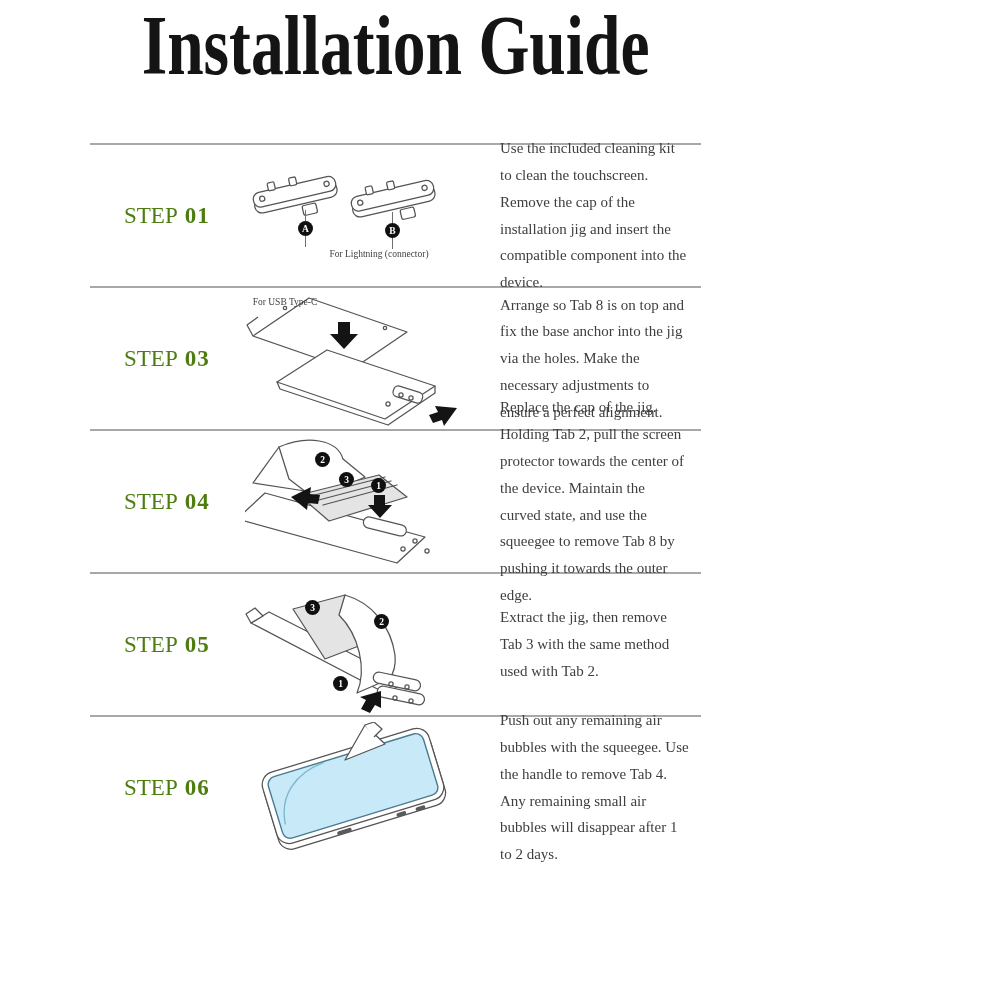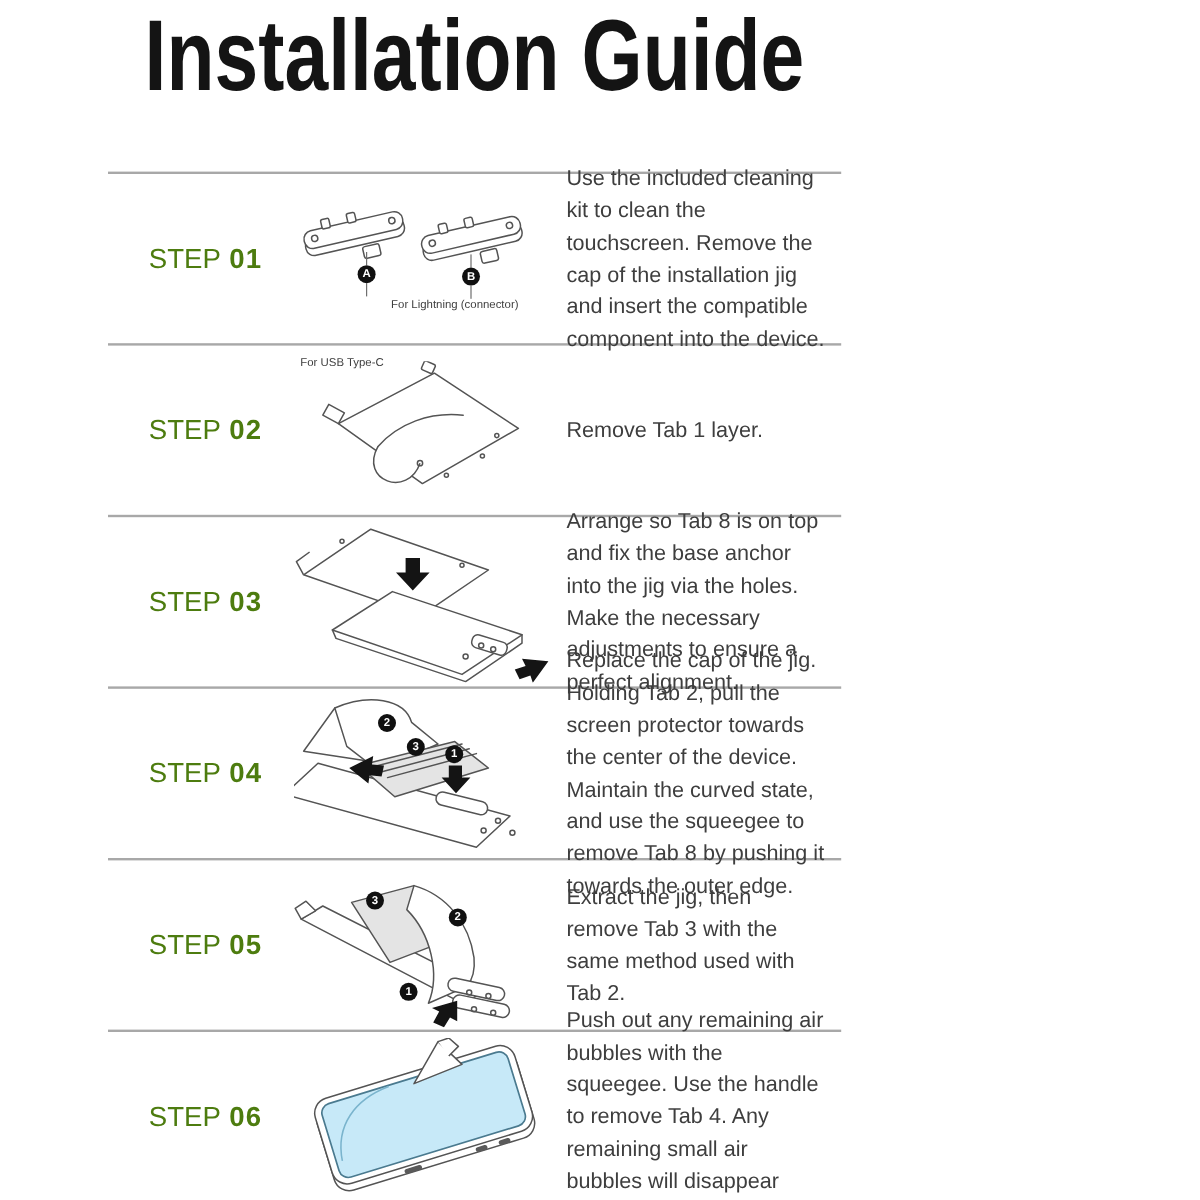--- a/index.html
+++ b/index.html
@@ -1,21 +1,21 @@
 <!DOCTYPE html>
 <html><head>
 <meta charset="utf-8">
 <style>
   html,body{margin:0;padding:0;background:#ffffff;}
   body{
     width:1000px;height:1000px;overflow:hidden;
     font-family:"Liberation Sans", sans-serif;
     color:#3c3c3c;
   }
-  .page{width:791px;height:1000px;}
+  .page{width:791px;height:1000px;font-family:Liberation Serif, serif;}
   .title-wrap{
     height:143px;display:flex;justify-content:center;align-items:flex-start;
   }
   .title{
     font-size:84px;font-weight:800;color:#141414;line-height:1;
     transform:scaleX(0.78);transform-origin:center top;
     margin-top:4px;letter-spacing:0px;white-space:nowrap;
   }
   .guide{margin:0 90px;}
   .step{
@@ -26,21 +26,21 @@
     flex:0 0 148px;box-sizing:border-box;padding-left:34px;
     font-size:23px;color:#4d7c0f;white-space:nowrap;
   }
   .step-label .num{font-weight:800;margin-left:7px;letter-spacing:1px;}
   .step-illu{
     flex:0 0 228px;height:143px;position:relative;
   }
   .step-illu svg{position:absolute;left:7px;}
   .step-desc{
     flex:1;box-sizing:border-box;padding-right:12px;padding-left:6px;
-    font-size:18px;line-height:26.8px;color:#3e3e3e;
+    font-size:15px;line-height:26.8px;color:#3e3e3e;margin-left:28px;
   }
   .mk{
     position:absolute;width:15px;height:15px;border-radius:50%;
     background:#101010;color:#ffffff;font-size:9.5px;font-weight:700;
     display:flex;align-items:center;justify-content:center;z-index:3;
   }
   .vline{position:absolute;width:1px;background:#6f6f6f;z-index:2;}
   .cap{
     position:absolute;font-size:9.5px;color:#3e3e3e;text-align:center;
     white-space:nowrap;z-index:2;
@@ -89,37 +89,20 @@
         <div class="vline" style="left:67px;top:92px;height:11px;"></div>
         <div class="cap" style="left:-12px;top:105px;width:118px;margin-top:48px;">For USB Type-C</div>
         <div class="vline" style="left:154px;top:68px;height:11px;"></div>
         <div class="mk" style="left:147px;top:79px;">B</div>
         <div class="vline" style="left:154px;top:94px;height:11px;"></div>
         <div class="cap" style="left:80px;top:105px;width:122px;text-align:center;">For Lightning (connector)</div>
       </div>
       <div class="step-desc">Use the included cleaning kit to clean the touchscreen. Remove the cap of the installation jig and insert the compatible component into the device.</div>
     </div>
 
-    <div class="step">
-      <div class="step-label"><span>STEP</span><span class="num">02</span></div>
-      <div class="step-illu">
-        <svg width="196" height="118" viewBox="0 0 196 118" style="top:14px;left:14px;">
-          <path class="whitefill" d="M30,52 L110,10 L180,56 L100,102 Z"></path>
-          <path class="whitefill" d="M30,52 l-13,-7 5,-9 13,7 Z"></path>
-          <rect class="whitefill" x="100" y="1" width="10" height="8" rx="1.5" transform="rotate(24 105 5)"></rect>
-          <circle class="lineart" cx="162" cy="62" r="1.7"></circle>
-          <circle class="lineart" cx="150" cy="79" r="1.7"></circle>
-          <circle class="lineart" cx="120" cy="95" r="1.7"></circle>
-          <path class="whitefill" d="M63,71 C47,100 88,114 98,85"></path>
-          <path class="lineart" d="M63,71 C80,52 106,42 134,45"></path>
-          <circle class="lineart" cx="98" cy="85" r="2.2"></circle>
-        </svg>
-      </div>
-      <div class="step-desc">Remove Tab 1 layer.</div>
-    </div>
 
     <div class="step">
       <div class="step-label"><span>STEP</span><span class="num">03</span></div>
       <div class="step-illu">
         <svg width="214" height="134" viewBox="0 0 214 134" style="top:5px;">
           <path class="whitefill" d="M64,6 L162,40 L106,78 L8,44 Z"></path>
           <path class="whitefill" d="M8,44 l-6,-11 11,-8"></path>
           <circle class="lineart" cx="40" cy="16" r="1.7"></circle>
           <circle class="lineart" cx="140" cy="36" r="1.7"></circle>
           <path class="whitefill" d="M82,58 L190,94 L140,127 L32,90 Z"></path>

